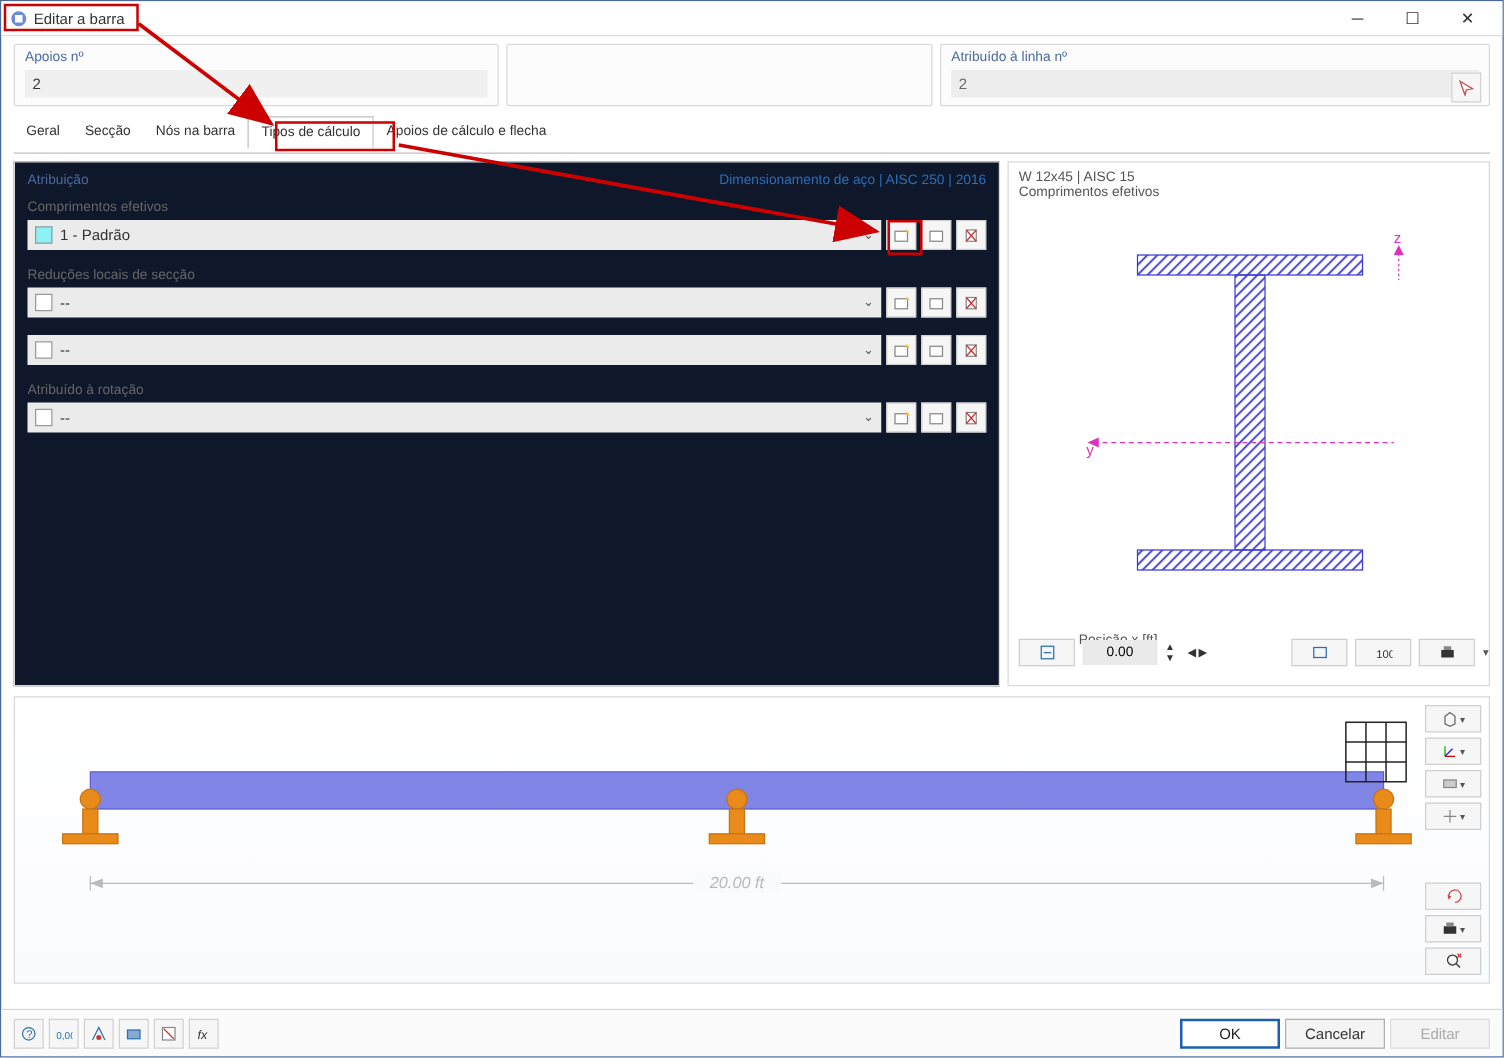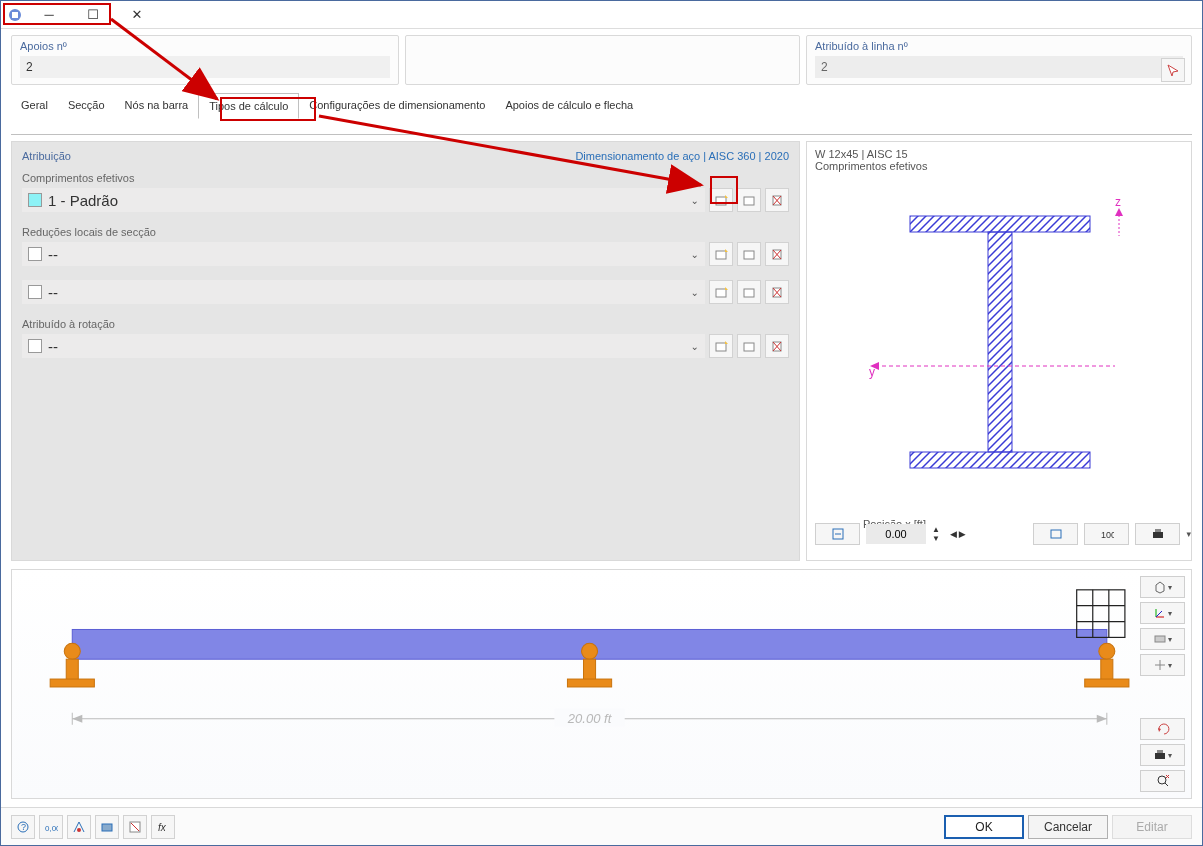--- a/index.html
+++ b/index.html
@@ -10,45 +10,45 @@
 .titlebar .icon-slot { width: 16px; height: 16px; margin-right: 4px; display: flex; align-items: center; justify-content: center; color: #4a6a9e; }
 .titlebar .title { flex: 1; font-size: 12px; color: #333; }
 .winbtns { display: flex; }
 .winbtn { width: 44px; height: 26px; display: flex; align-items: center; justify-content: center; font-size: 13px; color: #333; }
 
 
 .header-panels { display: flex; gap: 6px; padding: 6px 10px 0 10px; }
 .panel-box { background: #fcfcfc; border: 1px solid #d9d9d9; border-radius: 2px; padding: 4px 8px 6px 8px; }
 .panel-box.left { width: 388px; }
 .panel-box.center { flex: 1; height: 50px; }
-.panel-box.right { width: 386px; position: relative; }
+.panel-box.right { width: 440px; position: relative; }
 .panel-label { font-size: 11px; color: #4a6a9e; margin-bottom: 4px; }
 .panel-input { width: 100%; height: 22px; background: #f0f0f0; border: none; padding: 2px 6px; font-size: 12px; color: #333; }
 .panel-input.readonly { background: #ededed; color: #666; }
 .panel-btn-right { position: absolute; right: 6px; top: 22px; width: 20px; height: 20px; display: flex; align-items: center; justify-content: center; }
 
 
-.tabs { display: flex; padding: 8px 10px 16px 10px; position: relative; }
+.tabs { display: flex; padding: 8px 10px 4px 10px; position: relative; }
 .tab { padding: 6px 10px; border-bottom: 2px solid transparent; background: #fff; font-size: 11px; color: #333; cursor: pointer; }
 .tab.active { border: 1px solid #c0c0c0; border-bottom: 1px solid #fff; font-weight: normal; }
 .tab-underline { position: absolute; left: 10px; right: 10px; bottom: 0; height: 1px; background: #c0c0c0; }
 
 
 .content-row { display: flex; padding: 6px 10px 0 10px; gap: 6px; }
-.attrib-panel { flex: 1; border: 1px solid #d9d9d9; padding: 8px 10px; background: #e5e5e5; position: relative; height: 420px; }
+.attrib-panel { flex: 1; border: 1px solid #d9d9d9; padding: 8px 10px; background: #0f172a; position: relative; height: 420px; }
 .attrib-head { display: flex; justify-content: space-between; margin-bottom: 10px; }
 .attrib-head .lbl { color: #4a6a9e; font-size: 11px; }
 .attrib-head .link { color: #2a6fb8; font-size: 11px; }
 .field-group { margin-bottom: 14px; }
 .field-label { color: #666; font-size: 11px; margin-bottom: 4px; }
 .field-row { display: flex; align-items: center; gap: 4px; }
 .dropdown { flex: 1; height: 24px; background: #ecebeb; border: none; display: flex; align-items: center; padding: 0 6px; position: relative; }
 .dropdown .colorchip { width: 14px; height: 14px; background: #8df2f6; border: 1px solid #999; margin-right: 6px; }
 .dropdown .colorchip.blank { background: #fff; }
-.dropdown .dd-text { flex: 1; font-size: 15px; color: #333; }
+.dropdown .dd-text { flex: 1; font-size: 12px; color: #333; }
 .dropdown .chev { font-size: 10px; color: #555; }
 .iconbtn { width: 24px; height: 24px; border: 1px solid #d2d2d2; background: #f6f6f6; display: flex; align-items: center; justify-content: center; font-size: 12px; color: #555; }
 
 
 .preview-panel { width: 386px; border: 1px solid #d9d9d9; background: #fff; padding: 6px 8px 6px 8px; height: 420px; position: relative; }
 .preview-title { font-size: 11px; color: #555; }
 .preview-sub { font-size: 11px; color: #555; margin-bottom: 4px; }
 .preview-canvas { width: 100%; height: 320px; position: relative; }
 .preview-bottom { display: flex; align-items: center; gap: 6px; position: absolute; left: 8px; right: 0; bottom: 6px; height: 40px; }
 .spin-input { width: 60px; height: 20px; background: #eaeaea; border: none; text-align: center; font-size: 11px; }
@@ -75,20 +75,21 @@
 </head>
 <body>
 
 <div class="titlebar">
   <span class="icon-slot">
     <svg width="14" height="14" viewBox="0 0 14 14">
         <circle cx="7" cy="7" r="6" fill="#6a8bd8"></circle>
         <rect x="4" y="4" width="6" height="6" fill="#fff"></rect>
       </svg>
   </span>
+  <span class="title">Editar a barra</span>
   <div class="winbtns">
     <div class="winbtn">─</div>
     <div class="winbtn">☐</div>
     <div class="winbtn">✕</div>
   </div>
 </div>
 
 <div class="header-panels">
   <div class="panel-box left">
     <div class="panel-label">Apoios nº</div>
@@ -104,30 +105,29 @@
         </svg>
     </div>
   </div>
 </div>
 
 <div class="tabs">
   <div class="tab">Geral</div>
   <div class="tab">Secção</div>
   <div class="tab">Nós na barra</div>
   <div class="tab active">Tipos de cálculo</div>
-  <div class="tab">Configurações de dimensionamento</div>
   <div class="tab">Apoios de cálculo e flecha</div>
   <div class="tab-underline"></div>
 </div>
 
 <div class="content-row">
   <div class="attrib-panel">
     <div class="attrib-head">
       <span class="lbl">Atribuição</span>
-      <span class="link">Dimensionamento de aço | AISC 360 | 2020</span>
+      <span class="link">Dimensionamento de aço | AISC 250 | 2016</span>
     </div>
 
     <div class="field-group">
       <div class="field-label">Comprimentos efetivos</div>
       <div class="field-row">
         <div class="dropdown">
           <div class="colorchip"></div>
           <span class="dd-text">1 - Padrão</span>
           <span class="chev">⌄</span>
         </div>

